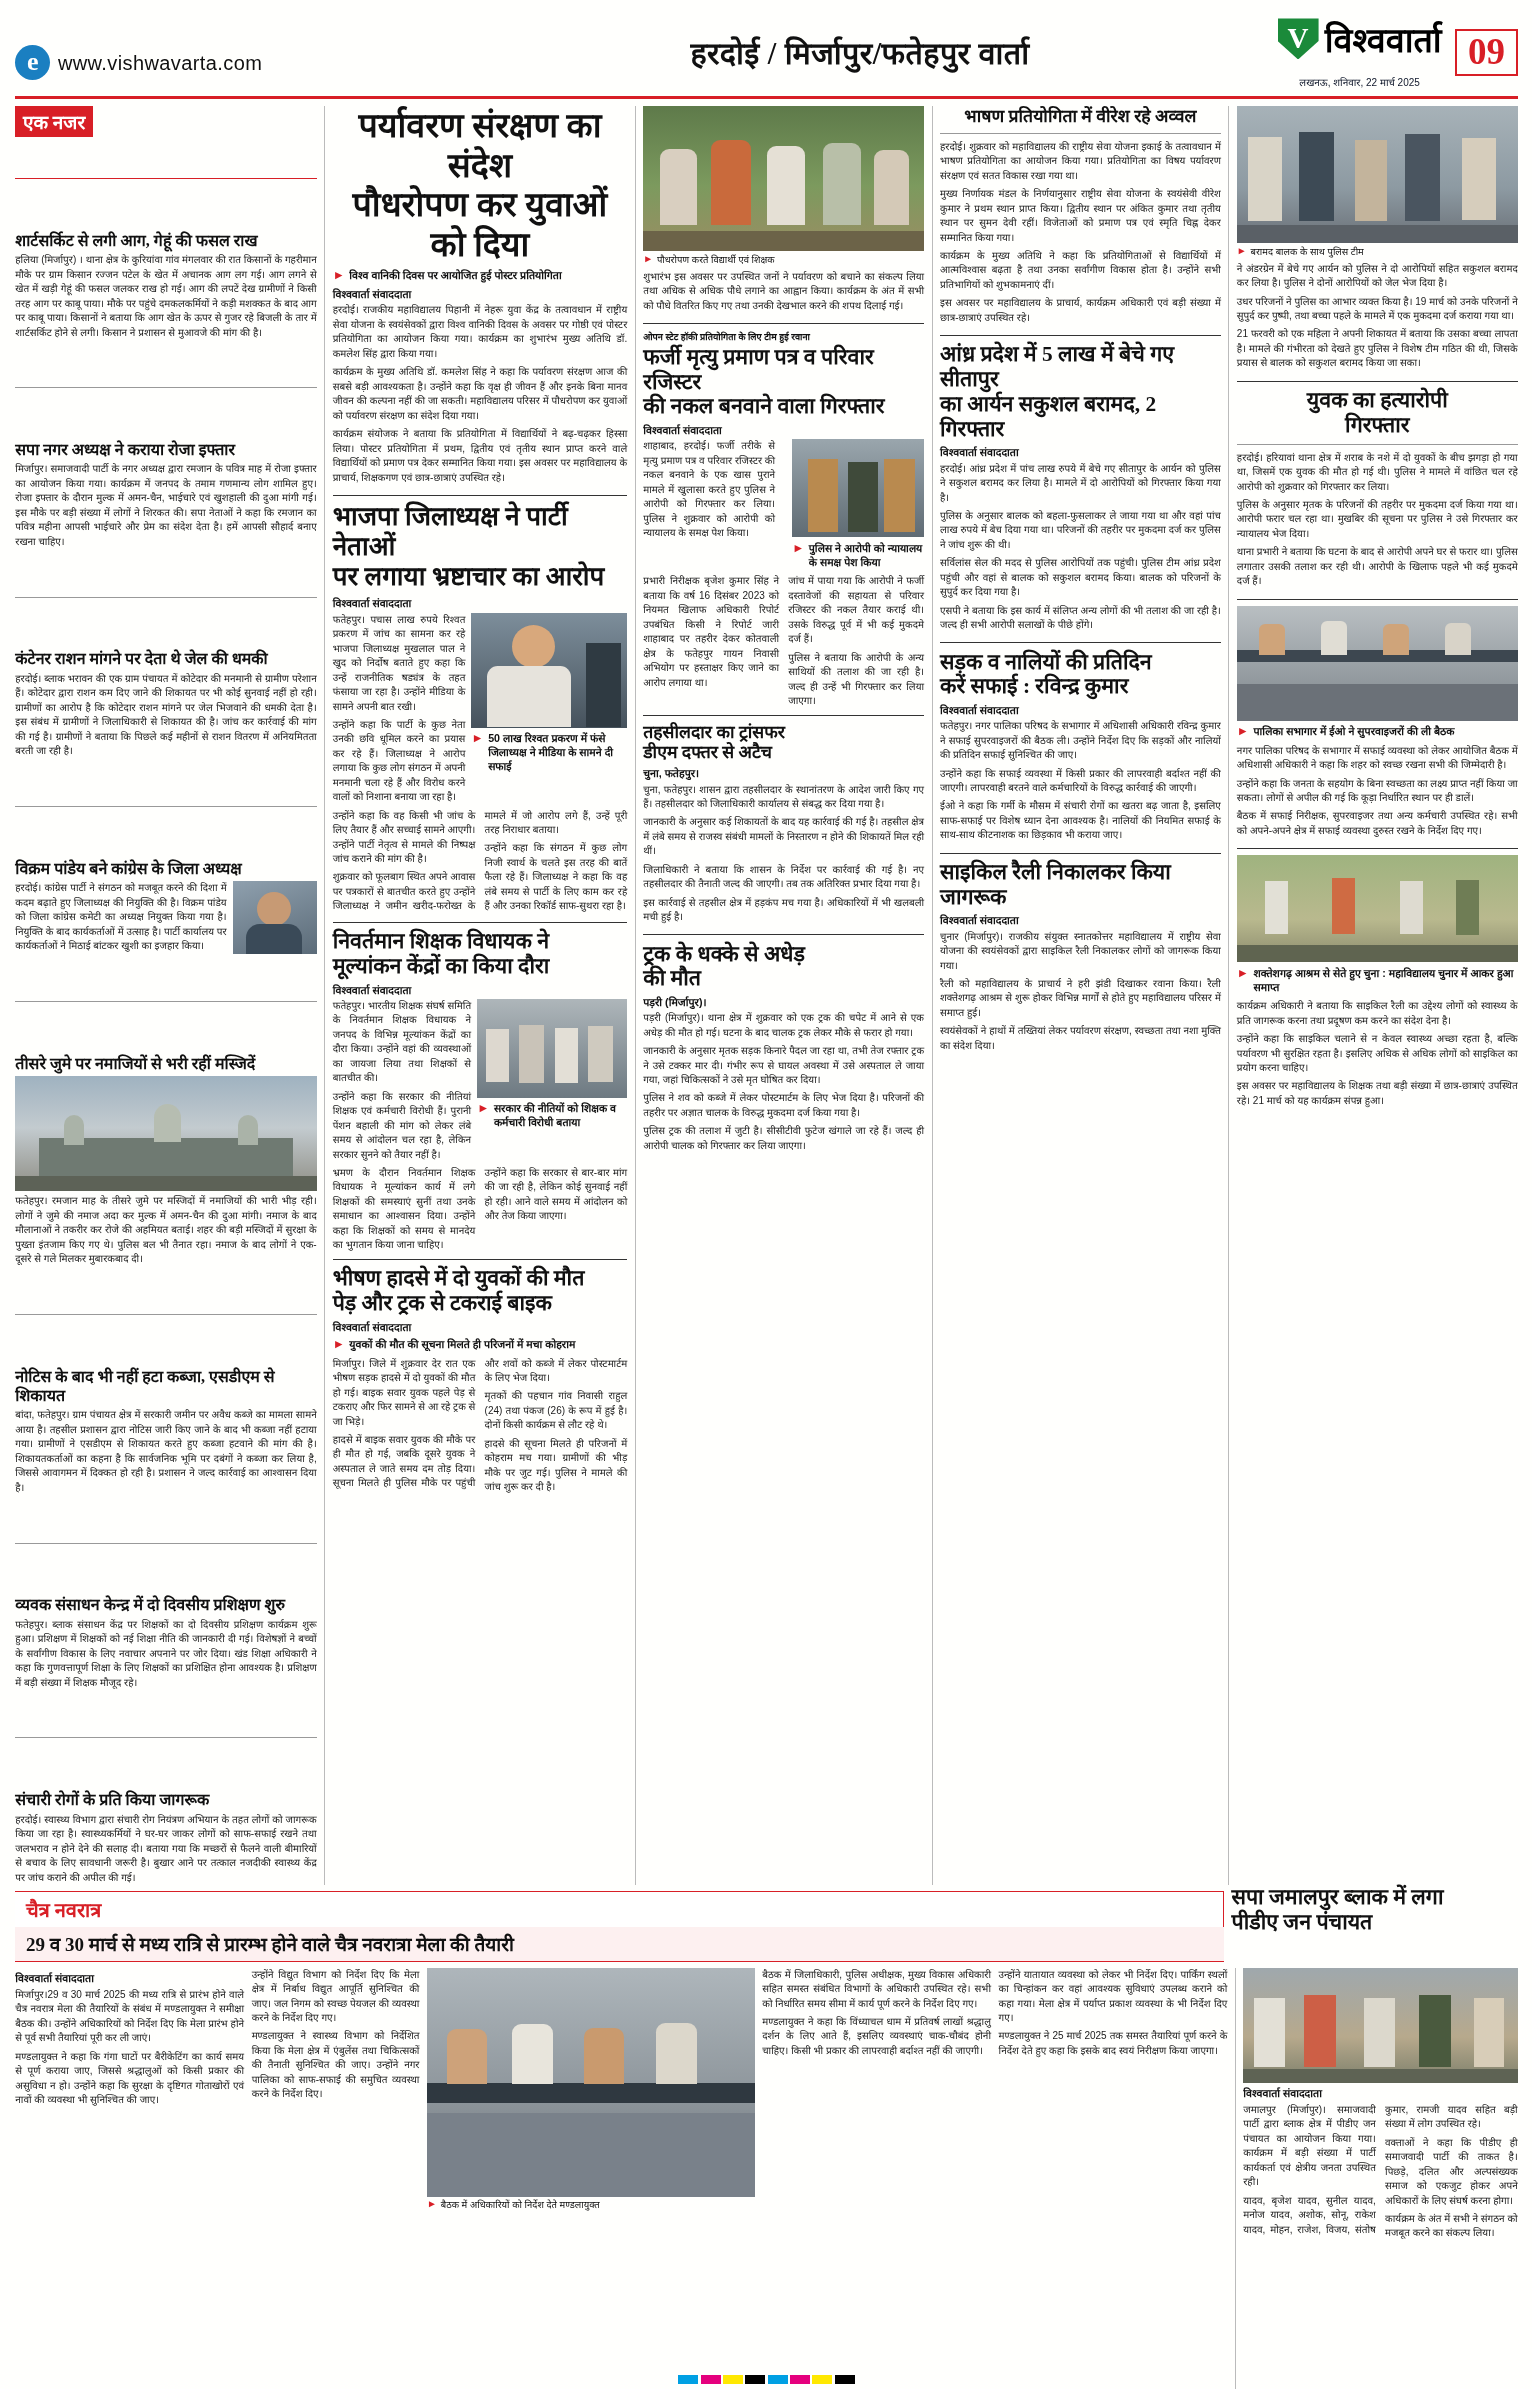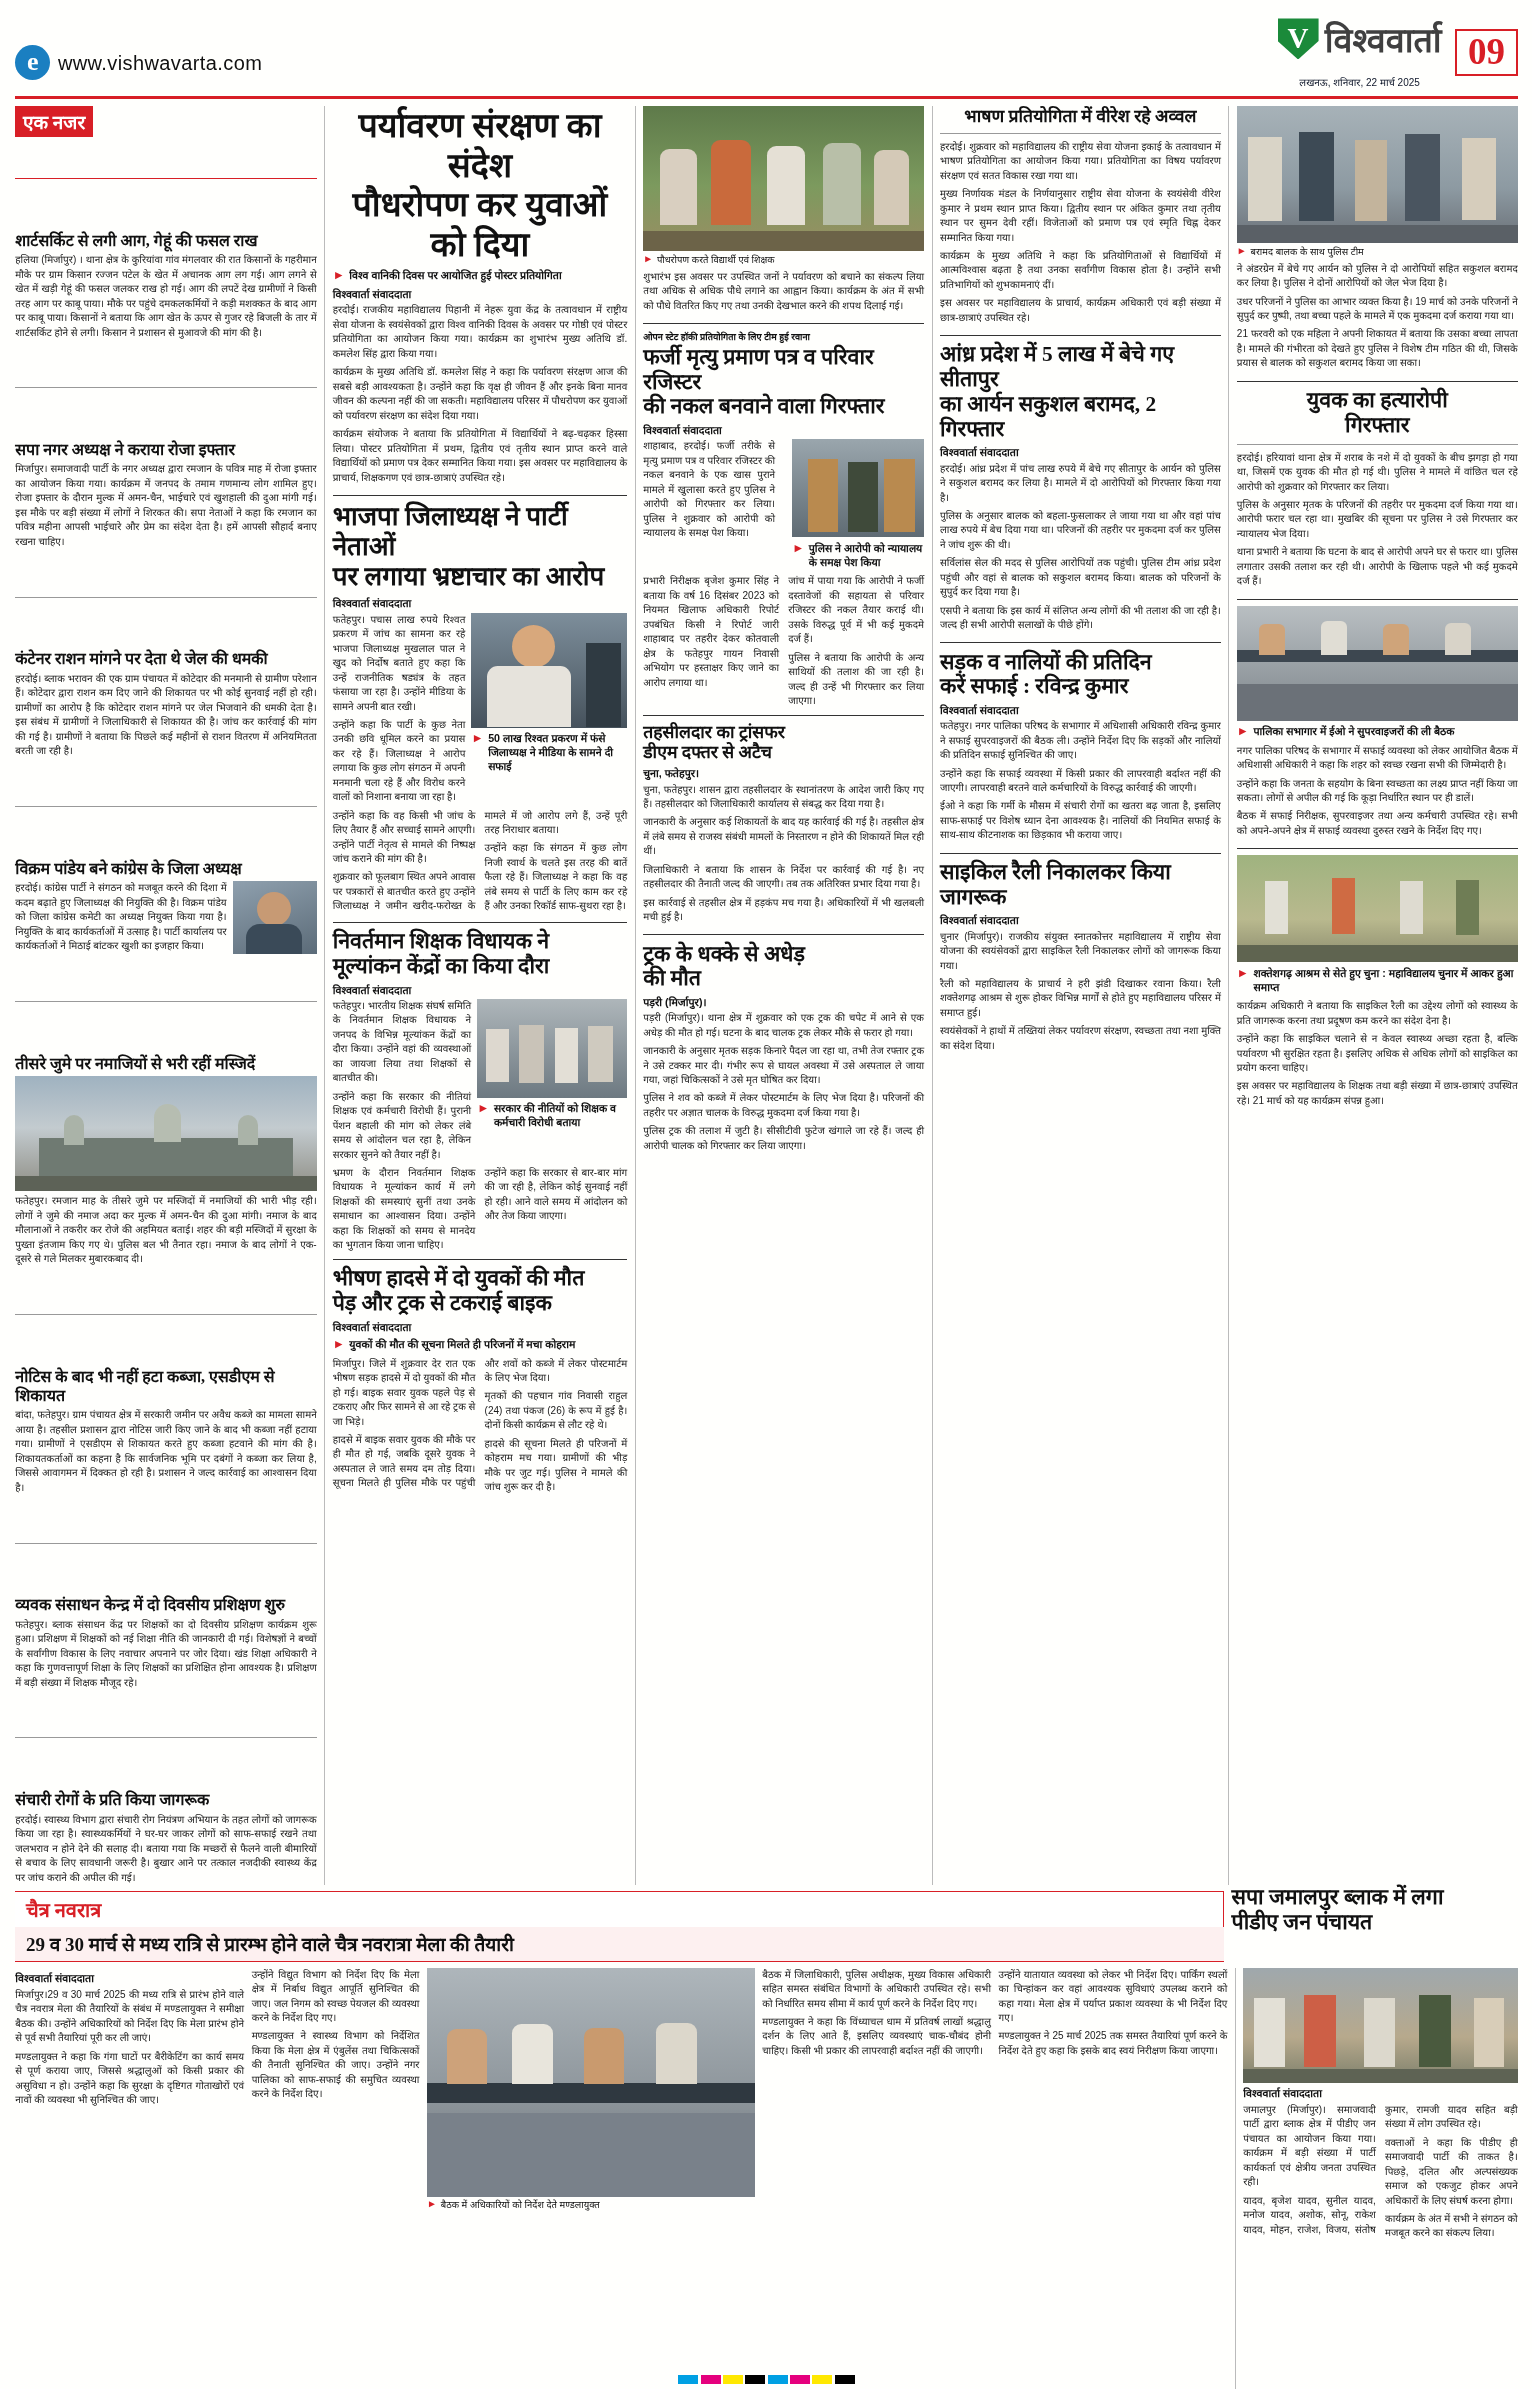--- a/index.html
+++ b/index.html
@@ -46,21 +46,21 @@
   .brand-wrap { text-align:center; }
   .brand-top { display:flex; align-items:center; gap:6.1px; justify-content:center;}
   .brand-v {
     width:41px;height:41px;
     background:#1b8a3a;color:#fff;font-weight:bold;font-size:29px;
     display:flex;align-items:center;justify-content:center;
     clip-path: polygon(0 0,100% 0,100% 55%,50% 100%,0 55%);
     font-family:"Liberation Serif", serif;
   }
   .brand-name {
-    font-size:34px;font-weight:bold;color:#404040;
+    font-size:34px;font-weight:bold;color:#000000;
     font-family:"Liberation Serif", serif;
   }
   .brand-sub { font-size:10px; color:#0f172a; margin-top:13px;}
   .page-num-box {
     border:2.3px solid #d81f26; color:#d81f26; font-weight:bold;
     font-size:37px; padding:1.5px 10.7px; font-family:"Liberation Serif", serif;
     line-height:1.1;
   }
 
   
@@ -154,20 +154,23 @@
 </style>
 </head>
 <body>
 
 <div class="page">
 
   <div class="masthead">
     <div class="mh-left">
       <div class="e-logo">e</div>
       <div class="site-url">www.vishwavarta.com</div>
+    </div>
+    <div class="mh-center">
+      <div class="pagehead">हरदोई / मिर्जापुर/फतेहपुर वार्ता</div>
     </div>
     <div class="mh-right">
       <div class="brand-wrap">
         <div class="brand-top">
           <div class="brand-v">V</div>
           <div class="brand-name">विश्ववार्ता</div>
         </div>
         <div class="brand-sub">लखनऊ,  शनिवार, 22 मार्च 2025</div>
       </div>
       <div class="page-num-box">09</div>

